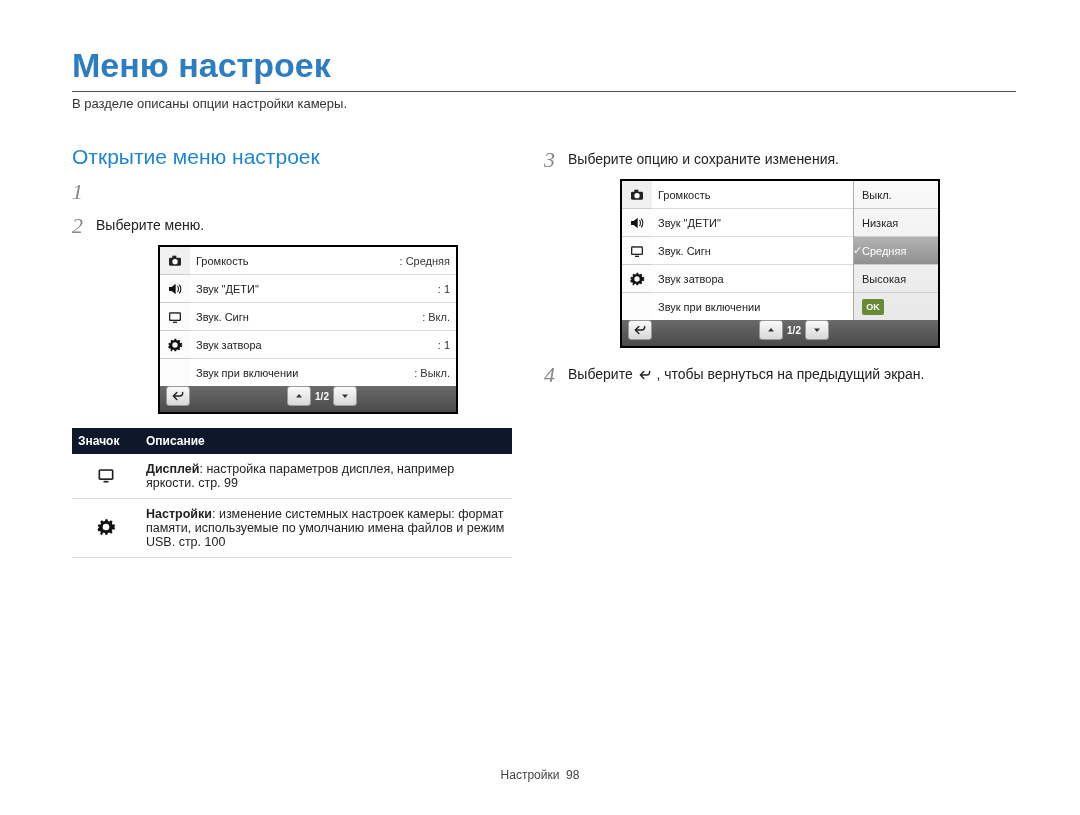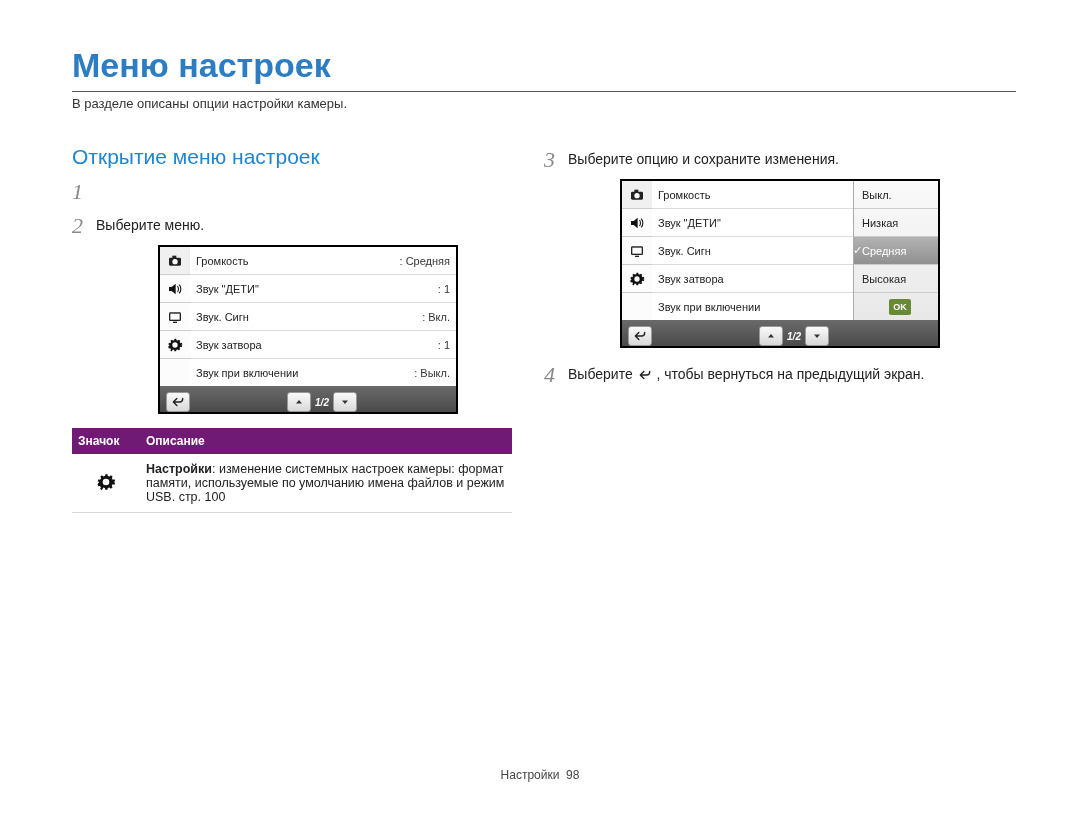--- a/index.html
+++ b/index.html
@@ -129,21 +129,21 @@
     font-size: 11px;
     padding-left: 8px;
     border-bottom: 1px solid #ccc;
     position: relative;
   }
   .popup-row.selrow {
     background: linear-gradient(#b3b3b3,#909090);
     color: #fff;
   }
   .popup-row.okrow {
-    justify-content: center;
+    justify-content: flex-start;
     border-bottom: none;
   }
   .ok-badge {
     background: #698a34;
     color: #fff;
     font-size: 9px;
     font-weight: bold;
     border-radius: 2px;
     width: 22px; height: 16px;
     display: flex; align-items: center; justify-content: center;
@@ -152,45 +152,44 @@
     position: absolute;
     left: -1px;
     font-size: 11px;
     color: #fff;
   }
 
   .screen-footer {
     height: 26px;
     background: linear-gradient(#6a6a6a,#4a4a4a);
     display: flex;
-    align-items: flex-end;
+    align-items: flex-start;
     padding: 0 6px;
     gap: 4px;
-    font-style: italic;
   }
   .ft-btn {
     width: 22px; height: 18px;
     background: linear-gradient(#fafafa,#d8d8d8);
     border: 1px solid #999;
     border-radius: 3px;
     display: flex; align-items: center; justify-content: center;
     font-size: 11px; color: #333;
   }
   .ft-spacer { flex: 1; }
   .ft-page { font-size: 10px; color: #fff; font-weight: bold; padding: 0 4px;}
   .ft-group { display:flex; align-items:center; margin: 0 auto;}
 
   
   .desc-table {
     width: 440px;
     border-collapse: collapse;
     font-size: 12.5px;
   }
   .desc-table th {
-    background: #701a75;
+    background: #0f172a;
     color: #fff;
     font-weight: bold;
     text-align: left;
     padding: 6px 6px;
     font-size: 12px;
   }
   .desc-table td {
     padding: 8px 6px;
     border-bottom: 1px solid #d8d8d8;
     vertical-align: top;
@@ -346,20 +345,26 @@
       </div>
 
       <table class="desc-table">
         <tbody>
             <tr>
           <th style="width:56px">Значок</th>
           <th>Описание</th>
         </tr>
         <tr>
           <td class="iconcell"><svg>
+                  <use href="#i-display"></use>
+                </svg></td>
+          <td><span class="bold">Дисплей</span><span>: настройка параметров дисплея, например яркости. стр. 99</span></td>
+        </tr>
+        <tr>
+          <td class="iconcell"><svg>
                   <use href="#i-gear"></use>
                 </svg></td>
           <td><span class="bold">Настройки</span><span>: изменение системных настроек камеры: формат памяти, используемые по умолчанию имена файлов и режим USB. стр. 100</span></td>
         </tr>
       </tbody>
         </table>
     </div>
 
     <div class="col">
       <div class="step">

